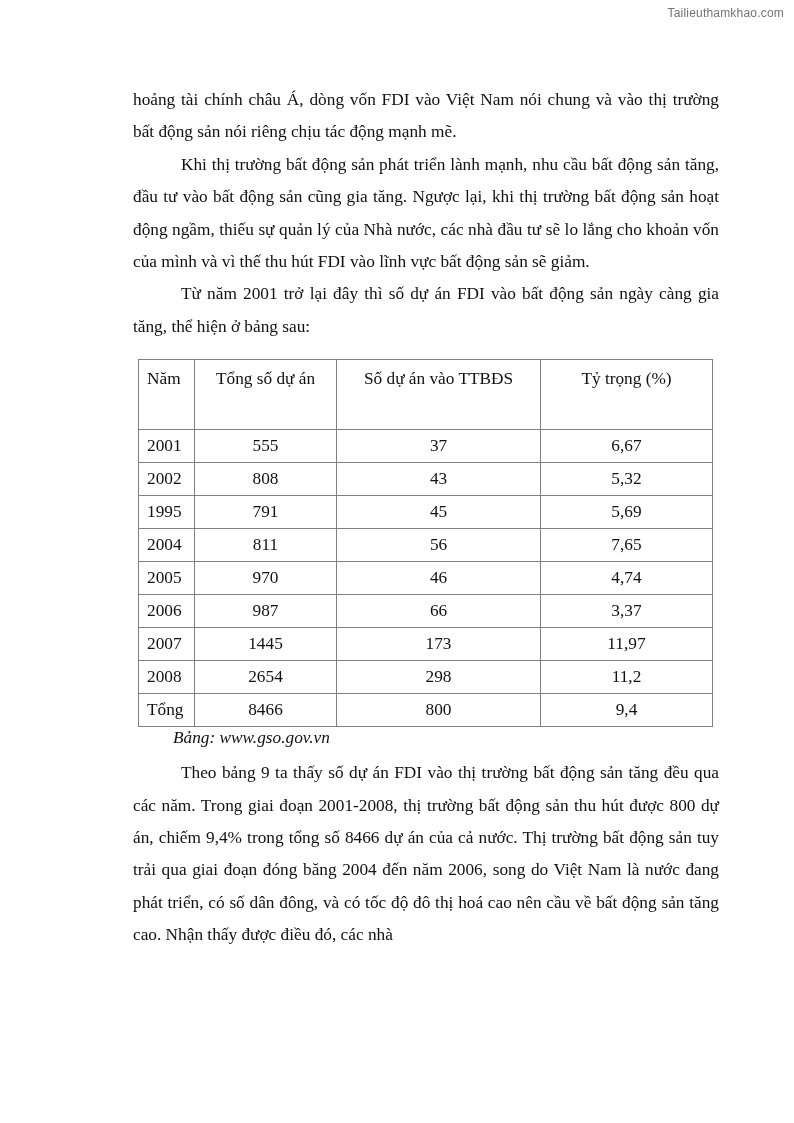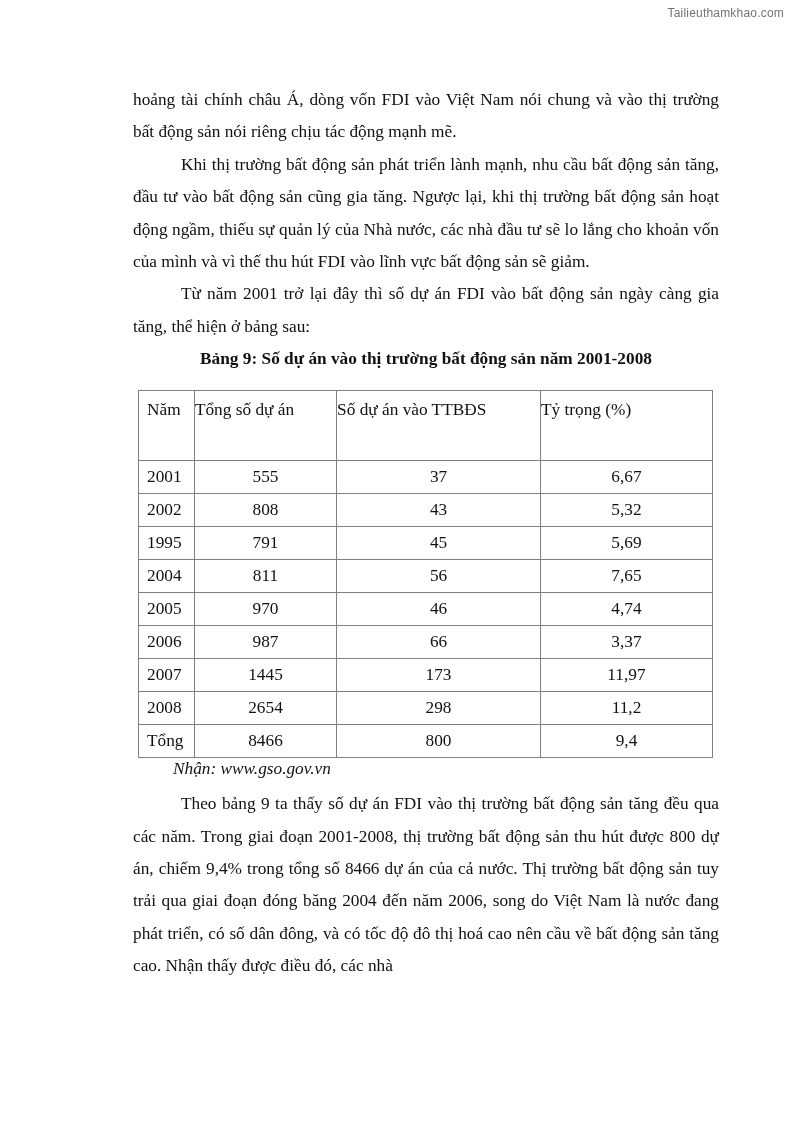--- a/index.html
+++ b/index.html
@@ -8,39 +8,38 @@
   .watermark { position:absolute; top:6px; right:10px; font-family:"Liberation Sans", sans-serif;
                font-size:12px; color:#737373; letter-spacing:0.2px; }
   .page { position:absolute; left:133px; top:84px; width:586px; }
   p { margin:0; font-size:17.3px; line-height:32.4px; text-align:justify; text-align-last:auto; }
   p.indent { text-indent:48px; }
   .caption { font-weight:bold; text-align:center; font-size:17.3px; line-height:30px; margin-top:1px; }
   table { border-collapse:collapse; margin-left:5px; width:575px; margin-top:16px; }
   td, th { border:1.3px solid #808080; font-size:17.3px; font-weight:normal; padding:0; vertical-align:top; }
   th { height:67px; line-height:33px; padding-top:2px; }
   td { height:32px; line-height:32px; text-align:center; }
-  th { text-align:left; }
+  th { text-align:center; }
   th.c0, td.c0 { text-align:left; padding-left:8px; width:47px; }
   th.c1, td.c1 { width:142px; }
   th.c2, td.c2 { width:204px; }
   th.c3, td.c3 { width:172px; }
   .source { font-style:italic; font-size:17.3px; line-height:22px; padding-left:40px; margin-top:0; }
   .after { margin-top:8px; }
 </style>
 </head>
 <body>
 
 <div class="watermark">Tailieuthamkhao.com</div>
 
 <div class="page">
   <p>hoảng tài chính châu Á, dòng vốn FDI vào Việt Nam nói chung và vào thị trường bất động sản nói riêng chịu tác động mạnh mẽ.</p>
   <p class="indent">Khi thị trường bất động sản phát triển lành mạnh, nhu cầu bất động sản tăng, đầu tư vào bất động sản cũng gia tăng. Ngược lại, khi thị trường bất động sản hoạt động ngầm, thiếu sự quản lý của Nhà nước, các nhà đầu tư sẽ lo lắng cho khoản vốn của mình và vì thế thu hút FDI vào lĩnh vực bất động sản sẽ giảm.</p>
   <p class="indent">Từ năm 2001 trở lại đây thì số dự án FDI vào bất động sản ngày càng gia tăng, thể hiện ở bảng sau:</p>
 
-  <div class="caption">Bảng 9: Số dự án vào thị trường bất động sản năm 2001-2008</div>
 
   <table>
     <thead>
       <tr>
         <th class="c0">Năm</th>
         <th class="c1">Tổng số dự án</th>
         <th class="c2">Số dự án vào TTBĐS</th>
         <th class="c3">Tỷ trọng (%)</th>
       </tr>
     </thead>
@@ -95,16 +94,16 @@
       </tr>
       <tr>
         <td class="c0">Tổng</td>
         <td class="c1">8466</td>
         <td class="c2">800</td>
         <td class="c3">9,4</td>
       </tr>
     </tbody>
   </table>
 
-  <div class="source">Nhận: www.gso.gov.vn</div>
+  <div class="source">Bảng: www.gso.gov.vn</div>
 
   <p class="indent after">Theo bảng 9 ta thấy số dự án FDI vào thị trường bất động sản tăng đều qua các năm. Trong giai đoạn 2001-2008, thị trường bất động sản thu hút được 800 dự án, chiếm 9,4% trong tổng số 8466 dự án của cả nước. Thị trường bất động sản tuy trải qua giai đoạn đóng băng 2004 đến năm 2006, song do Việt Nam là nước đang phát triển, có số dân đông, và có tốc độ đô thị hoá cao nên cầu về bất động sản tăng cao. Nhận thấy được điều đó, các nhà</p>
 </div>
 
 </body></html>

